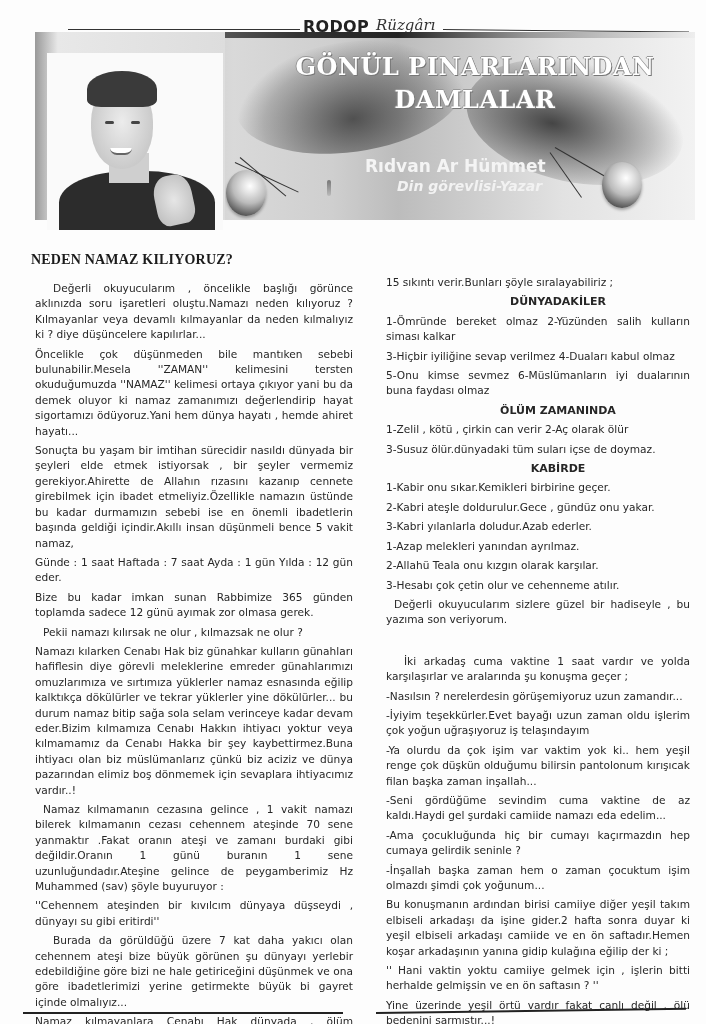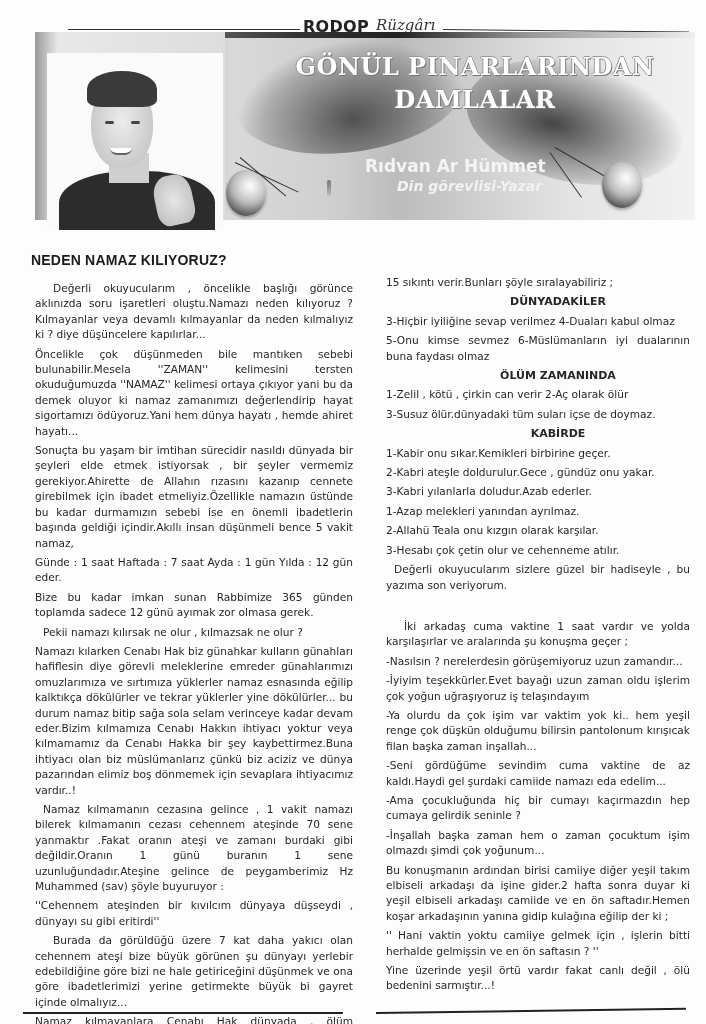--- a/index.html
+++ b/index.html
@@ -35,21 +35,21 @@
   .p-eye { position: absolute; top: 68px; width: 9px; height: 3px; background: #444; border-radius: 2px; }
   .p-mouth { position: absolute; left: 63px; top: 95px; width: 22px; height: 5px; background: #fff; border-bottom: 2px solid #666; border-radius: 0 0 10px 10px; }
   .p-hand { position: absolute; left: 108px; top: 122px; width: 38px; height: 50px; background: radial-gradient(ellipse, #e6e6e6, #b9b9b9); border-radius: 40% 40% 30% 30%; transform: rotate(-12deg); }
 
   .banner-title { position: absolute; left: 220px; top: 18px; width: 440px; text-align: center; font-family: "DejaVu Serif", serif; font-weight: bold; font-size: 24px; line-height: 33px; color: #fff;
     text-shadow: 1px 1px 0 #777, -1px 0 0 #999, 0 -1px 0 #999; letter-spacing: 0.5px; }
   .banner-author { position: absolute; left: 330px; top: 124px; font-family: "DejaVu Sans", sans-serif; font-weight: bold; font-size: 17px; color: #f4f4f4; }
   .banner-role { position: absolute; left: 362px; top: 146px; font-family: "DejaVu Sans", sans-serif; font-style: italic; font-weight: bold; font-size: 14px; color: #f2f2f2; }
 
   
-  .headline { position: absolute; left: 31px; top: 252px; font-family: Liberation Sans, sans-serif; font-weight: bold; font-size: 14px; color: #1b1b1b; letter-spacing: 0.2px; }
+  .headline { position: absolute; left: 31px; top: 252px; font-family: Liberation Serif, serif; font-weight: bold; font-size: 14px; color: #1b1b1b; letter-spacing: 0.2px; }
   .col { position: absolute; font-family: "DejaVu Sans", sans-serif; font-size: 10.6px; line-height: 15.4px; color: #262626; }
   .col-l { left: 31px; top: 277px; width: 326px; }
   .col-r { left: 382px; top: 271px; width: 312px; }
   .col p { margin: 4px; text-align: justify; text-align-last: left; }
   .col p.ind { text-indent: 18px; }
   .col p.ind2 { text-indent: 8px; }
   .col .sec { text-align: center; font-weight: bold; font-size: 11px; margin-left: 40px; }
   .col .sec2 { text-align: right; font-weight: bold; font-size: 11px; padding-right: 6px; }
   .col .gap { height: 18px; }
 
@@ -112,20 +112,21 @@
   <p class="ind2">Namaz kılmamanın cezasına gelince , 1 vakit namazı bilerek kılmamanın cezası cehennem ateşinde 70 sene yanmaktır .Fakat oranın ateşi ve zamanı burdaki gibi değildir.Oranın 1 günü buranın 1 sene uzunluğundadır.Ateşine gelince de peygamberimiz Hz Muhammed (sav) şöyle buyuruyor :</p>
   <p>''Cehennem ateşinden bir kıvılcım dünyaya düşseydi , dünyayı su gibi eritirdi''</p>
   <p class="ind">Burada da görüldüğü üzere 7 kat daha yakıcı olan cehennem ateşi bize büyük görünen şu dünyayı yerlebir edebildiğine göre bizi ne hale getiriceğini düşünmek ve ona göre ibadetlerimizi yerine getirmekte büyük bi gayret içinde olmalıyız...</p>
   <p>Namaz kılmayanlara Cenabı Hak dünyada , ölüm zamanında , kabirde ve kabirden kalkarken olmak üzere</p>
 </div>
 
 <div class="col col-r">
   <p>15 sıkıntı verir.Bunları şöyle sıralayabiliriz ;</p>
 
   <div class="sec">DÜNYADAKİLER</div>
+  <p>1-Ömründe bereket olmaz   2-Yüzünden salih kulların siması kalkar</p>
   <p>3-Hiçbir iyiliğine sevap verilmez   4-Duaları kabul olmaz</p>
   <p>5-Onu kimse sevmez   6-Müslümanların iyi dualarının buna faydası olmaz</p>
 
   <div class="sec">ÖLÜM ZAMANINDA</div>
   <p>1-Zelil , kötü , çirkin can verir   2-Aç olarak ölür</p>
   <p>3-Susuz ölür.dünyadaki tüm suları içse de doymaz.</p>
 
   <div class="sec">KABİRDE</div>
   <p>1-Kabir onu sıkar.Kemikleri birbirine geçer.</p>
   <p>2-Kabri ateşle doldurulur.Gece , gündüz onu yakar.</p>

